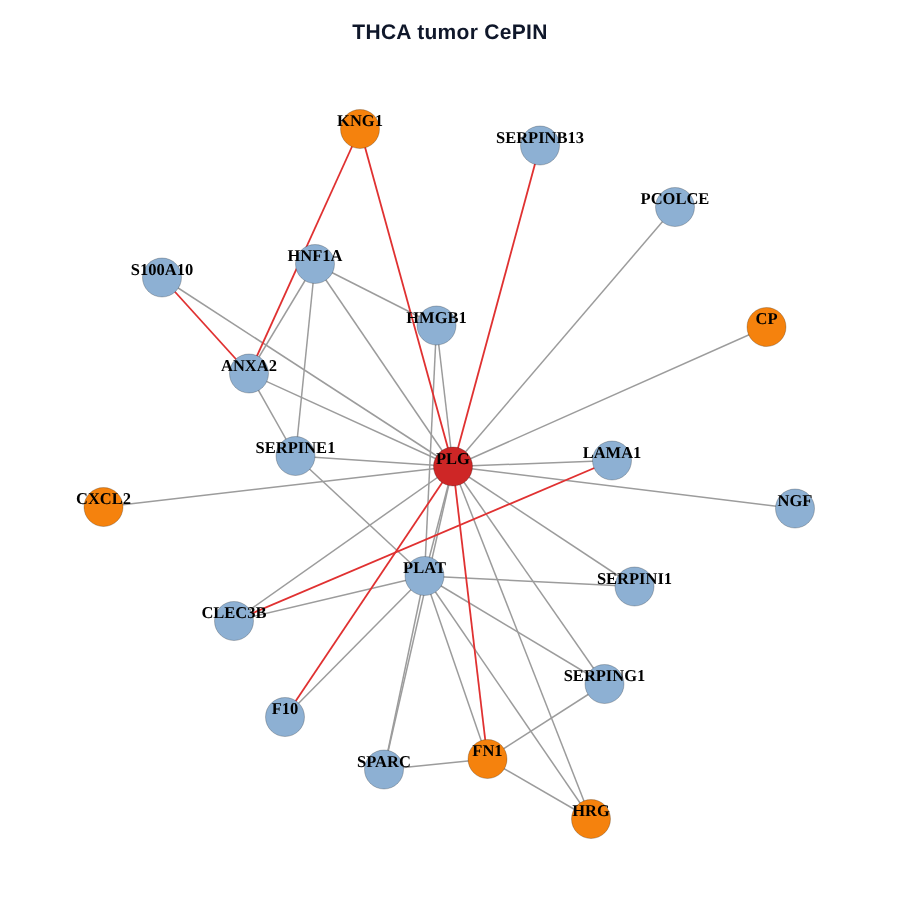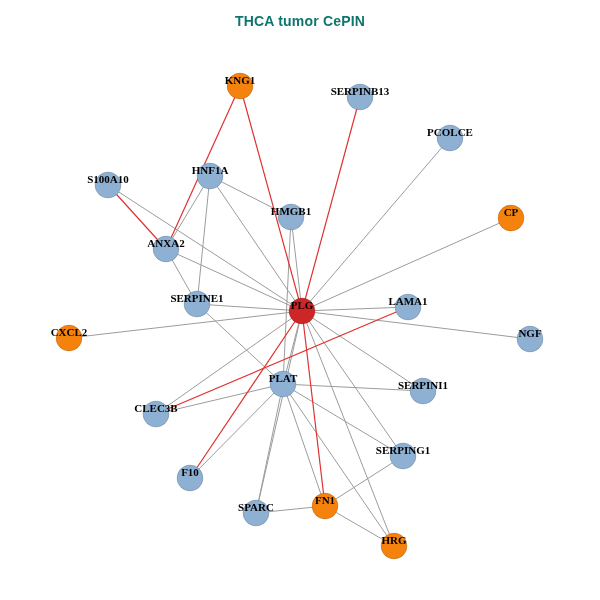--- a/index.html
+++ b/index.html
@@ -44,21 +44,21 @@
     font-weight: 700;
     fill: #000000;
     text-anchor: middle;
     pointer-events: none;
   }
 </style>
 </head>
 <body>
 
 <div class="figure">
-  <div class="plot-title" style="color: #0f766e;">THCA tumor CePIN</div>
+  <div class="plot-title" style="color: #0f172a;">THCA tumor CePIN</div>
   <svg id="net" class="network" width="600" height="600" viewBox="0 0 600 600" xmlns="http://www.w3.org/2000/svg">
       <line x1="302" y1="311" x2="210" y2="176" class="edge-line" stroke="#9C9C9C" stroke-width="1"></line>
       <line x1="302" y1="311" x2="291" y2="217" class="edge-line" stroke="#9C9C9C" stroke-width="1"></line>
       <line x1="302" y1="311" x2="166" y2="249" class="edge-line" stroke="#9C9C9C" stroke-width="1"></line>
       <line x1="302" y1="311" x2="108" y2="185" class="edge-line" stroke="#9C9C9C" stroke-width="1"></line>
       <line x1="302" y1="311" x2="197" y2="304" class="edge-line" stroke="#9C9C9C" stroke-width="1"></line>
       <line x1="302" y1="311" x2="69" y2="338" class="edge-line" stroke="#9C9C9C" stroke-width="1"></line>
       <line x1="302" y1="311" x2="450" y2="138" class="edge-line" stroke="#9C9C9C" stroke-width="1"></line>
       <line x1="302" y1="311" x2="511" y2="218" class="edge-line" stroke="#9C9C9C" stroke-width="1"></line>
       <line x1="302" y1="311" x2="408" y2="307" class="edge-line" stroke="#9C9C9C" stroke-width="1"></line>

